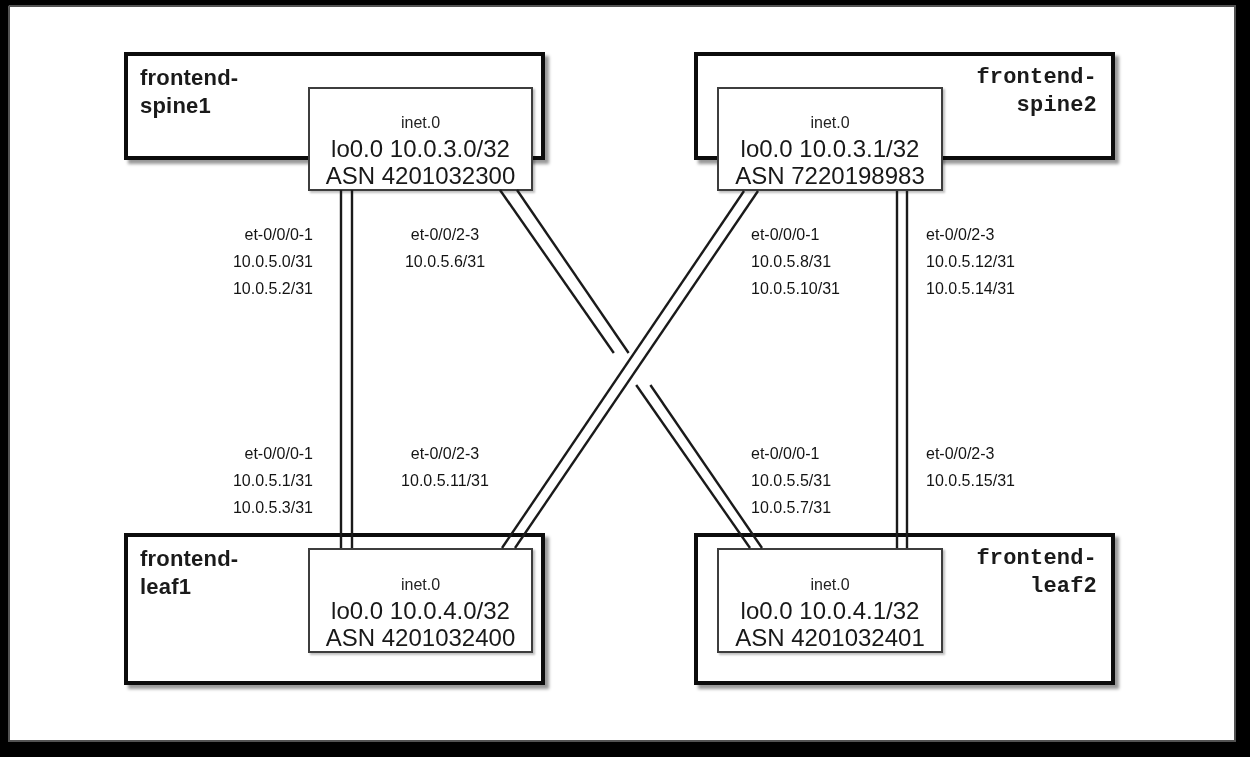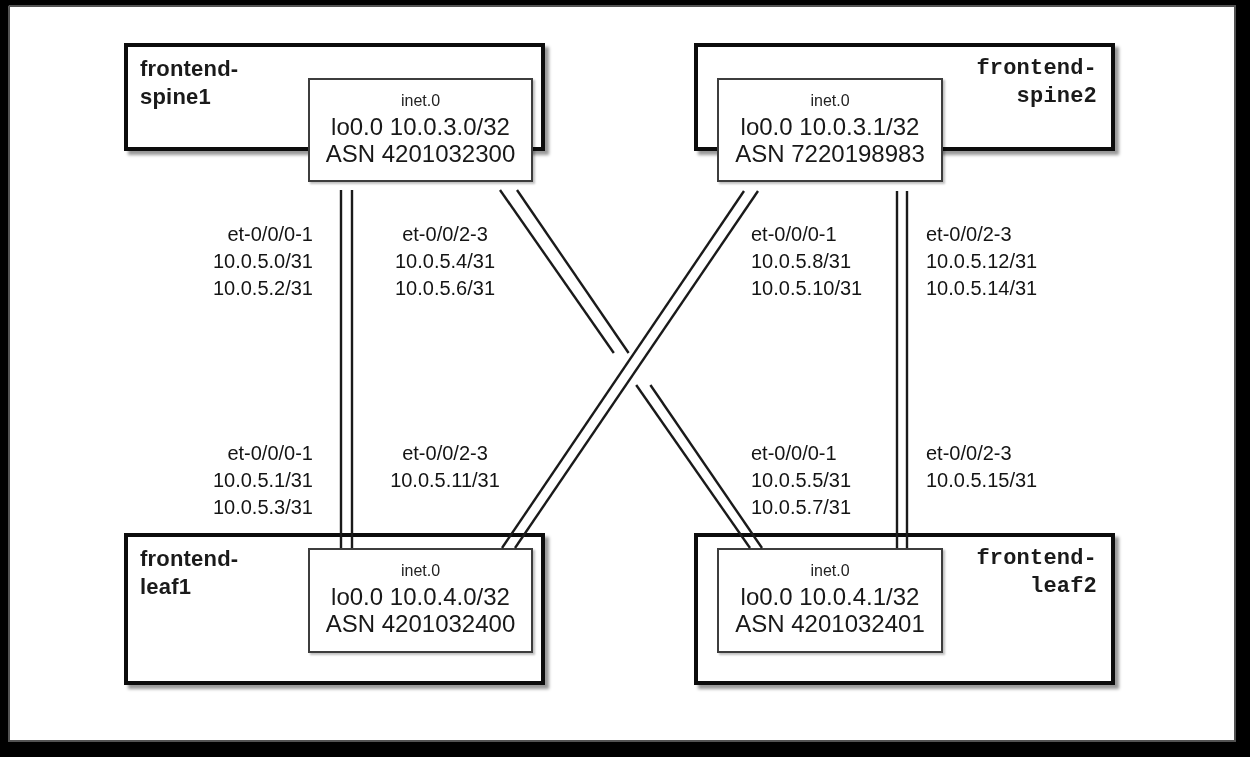--- a/index.html
+++ b/index.html
@@ -29,21 +29,21 @@
   .node {
     position: absolute;
     background: #fff;
     border: 4px solid #0c0c0c;
     box-shadow: 4px 4px 3px rgba(0,0,0,0.40);
     box-sizing: border-box;
     z-index: 2;
   }
   .node.spine1, .node.leaf1 { left: 124px; width: 421px; }
   .node.spine2, .node.leaf2 { left: 694px; width: 421px; }
-  .node.spine1, .node.spine2 { top: 43px; height: 108px; }
+  .node.spine1, .node.spine2 { top: 52px; height: 108px; }
   .node.leaf1,  .node.leaf2  { top: 533px; height: 152px; }
 
   .node-title {
     position: absolute;
     top: 8px;
     width: 140px;
     font-weight: 700;
     font-size: 22px;
     line-height: 28px;
     color: #1a1a1a;
@@ -54,37 +54,37 @@
 
   .rt-box {
     position: absolute;
     border: 2px solid #3d3d3d;
     background: #fff;
     box-shadow: 2px 2px 2px rgba(0,0,0,0.25);
     box-sizing: border-box;
     display: flex;
     flex-direction: column;
     align-items: center;
-    justify-content: flex-start;
+    justify-content: flex-end;
     padding-top: 9px;
     text-align: center;
   }
   .spine1 .rt-box, .leaf1 .rt-box { left: 180px; width: 225px; }
   .spine2 .rt-box, .leaf2 .rt-box { left: 19px;  width: 226px; }
   .spine1 .rt-box, .spine2 .rt-box { top: 31px; height: 104px; }
   .leaf1 .rt-box,  .leaf2 .rt-box  { top: 11px; height: 105px; }
 
   .rt-name { font-size: 16px; line-height: 24px; color: #222; }
   .rt-line { font-size: 24px; line-height: 27px; color: #181818; }
 
   
   .iflabel {
     position: absolute;
     width: 150px;
-    font-size: 20px;
+    font-size: 16px;
     line-height: 27px;
     color: #141414;
     z-index: 6;
   }
   .iflabel.top { top: 221px; }
   .iflabel.bottom { top: 440px; }
   .al-right  { text-align: right; }
   .al-center { text-align: center; }
   .al-left   { text-align: left; }
   .pos-s1a { left: 163px; }
@@ -165,21 +165,20 @@
 </svg>
 
 <div class="iflabel top pos-s1a al-right">
   <div>et-0/0/0-1</div>
   <div>10.0.5.0/31</div>
   <div>10.0.5.2/31</div>
 </div>
 
 <div class="iflabel top pos-s1b al-center">
   <div>et-0/0/2-3</div>
-  <div>10.0.5.4/31</div>
   <div>10.0.5.6/31</div>
 </div>
 
 <div class="iflabel top pos-s2a al-left">
   <div>et-0/0/0-1</div>
   <div>10.0.5.8/31</div>
   <div>10.0.5.10/31</div>
 </div>
 
 <div class="iflabel top pos-s2b al-left">

